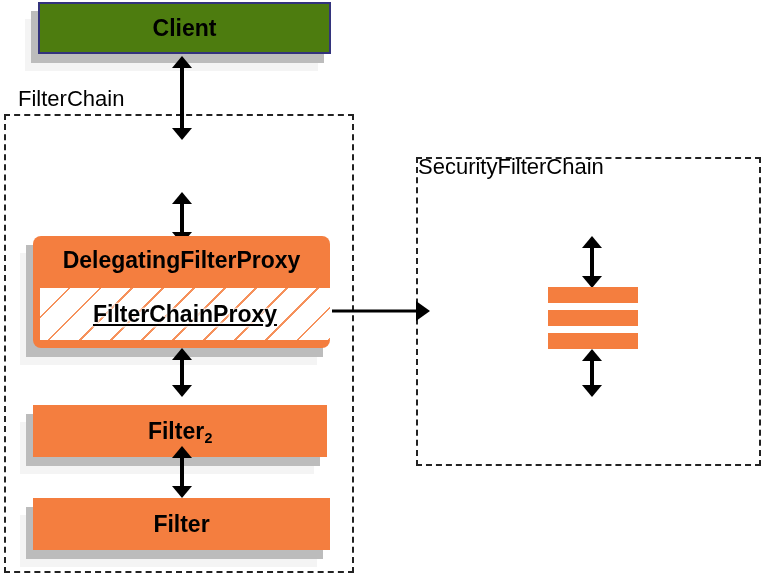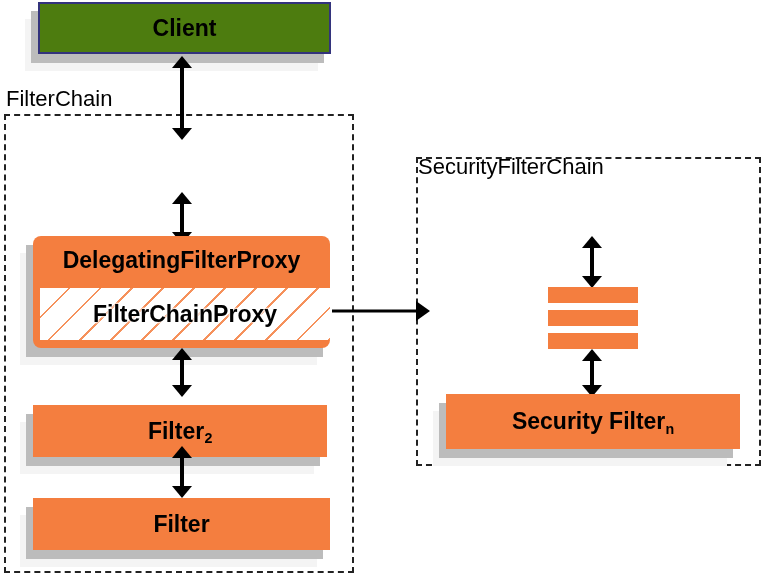--- a/index.html
+++ b/index.html
@@ -116,20 +116,21 @@
     background-image: repeating-linear-gradient(
       -45deg,
       rgba(244,126,63,0.85) 0px,
       rgba(244,126,63,0.85) 2px,
       rgba(255,255,255,0) 2px,
       rgba(255,255,255,0) 22px
     );
     display: flex;
     align-items: center;
     justify-content: center;
+    text-decoration: underline;
   }
   .inner-hatch .node-label {
     text-shadow: 0 0 3px #ffffff, 0 0 3px #ffffff, 0 0 3px #ffffff, 0 0 2px #ffffff;
   }
 
   
   .ellipsis-bar {
     position: absolute;
     background: #f47e3f;
   }
@@ -189,21 +190,21 @@
     border-top: 10px solid transparent;
     border-bottom: 10px solid transparent;
     border-left: 14px solid #000000;
   }
 </style>
 </head>
 <body>
 
 <div id="canvas">
 
-  <div class="group-label" style="left:6px; top:86px;">FilterChain</div>
+  <div class="group-label" style="left:18px; top:86px;">FilterChain</div>
   <div class="group-box" style="left:4px; top:114px; width:350px; height:459px;"></div>
 
   <div class="group-label" style="left:418px; top:129px;margin-top:25px;">SecurityFilterChain</div>
   <div class="group-box" style="left:416px; top:157px; width:345px; height:309px;"></div>
 
   <div class="node purple" style="left:38px; top:2px; width:293px; height:52px;">
     <div class="shadow-far"></div>
     <div class="shadow-near"></div>
     <div class="face">
       <span class="node-label">Client</span>
@@ -283,23 +284,14 @@
     <div class="ellipsis-bar" style="left:548px; top:310px; width:90px; height:16px;"></div>
     <div class="ellipsis-bar" style="left:548px; top:333px; width:90px; height:16px;"></div>
   </div>
 
   <div class="arrow-v" style="left:592px; top:349px; height:48px;">
     <div class="head-up"></div>
     <div class="shaft"></div>
     <div class="head-down"></div>
   </div>
 
-  <div class="node orange" style="left:446px; top:394px; width:294px; height:55px;">
-    <div class="shadow-far"></div>
-    <div class="shadow-near"></div>
-    <div class="face">
-      <span class="node-label">
-        <span>Security Filter</span><sub>n</sub>
-      </span>
-    </div>
-  </div>
 
 </div>
 
 </body></html>

